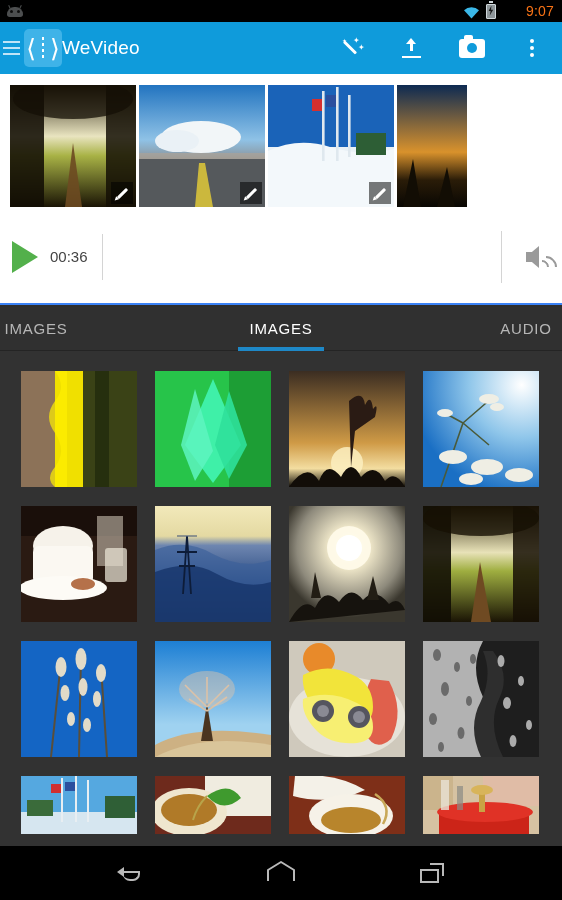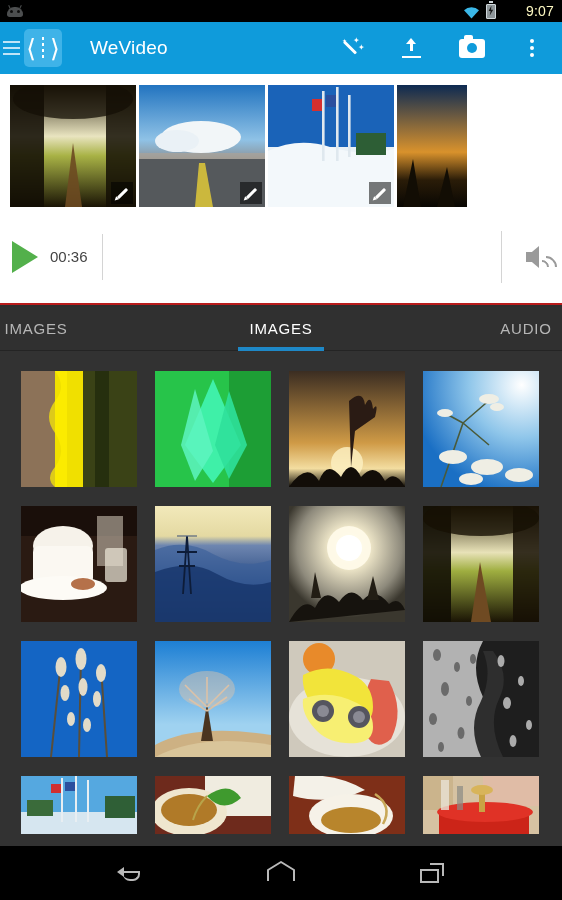--- a/index.html
+++ b/index.html
@@ -13,21 +13,21 @@
   #app { position: relative; width: 562px; height: 900px; }
 
   
   .statusbar {
     position: absolute; top: 0; left: 0; width: 562px; height: 22px;
     background: #000; display: flex; align-items: center;
   }
   .sb-left { display: flex; align-items: center; padding-left: 6px; gap: 4px; }
   .sb-right { margin-left: auto; display: flex; align-items: center;
               padding-right: 8px; gap: 6px; }
-  .sb-time { color: #fef9c3; font-size: 14px; letter-spacing: .2px; margin-left: 24px; }
+  .sb-time { color: #f97316; font-size: 14px; letter-spacing: .2px; margin-left: 24px; }
   .droid-icon { width: 18px; height: 13px; position: relative; opacity: .55; }
   .droid-icon .head {
     position: absolute; left: 1px; top: 2px; width: 16px; height: 10px;
     background: #8b8f90; border-radius: 8px 8px 3px 3px;
   }
   .droid-icon .eye {
     position: absolute; top: 5px; width: 3px; height: 3px;
     background: #1b1b1b; border-radius: 50%;
   }
   .droid-icon .eye.l { left: 4px; } .droid-icon .eye.r { left: 11px; }
@@ -64,21 +64,21 @@
     width: 38px; height: 38px; background: #3fb3e8; border-radius: 5px;
     margin-left: 2px; display: flex; align-items: center; justify-content: center;
     position: relative;
   }
   .logo-box .br { color: #fff; font-size: 25px; line-height: 1; font-weight: 400; }
   .logo-box .dots {
     position: absolute; left: 50%; top: 8px; transform: translateX(-50%);
     width: 2px; height: 22px;
     background: repeating-linear-gradient(#fff 0 3px, transparent 3px 6px);
   }
-  .app-title { color: #fff; font-size: 19px; margin-left: 28px; letter-spacing: .2px; }
+  .app-title { color: #fff; font-size: 19px; margin-left: 0; letter-spacing: .2px; }
   .ab-actions { margin-left: auto; display: flex; align-items: center; }
   .ab-btn {
     width: 60px; height: 52px; display: flex; align-items: center;
     justify-content: center; cursor: pointer;
   }
 
   
   .wand { width: 22px; height: 22px; position: relative; }
   .wand .stick {
     position: absolute; left: 3px; top: 3px; width: 17px; height: 3px;
@@ -137,21 +137,21 @@
   .pencil-badge .pn:after {
     content: ""; position: absolute; left: -4px; top: -1px;
     border-top: 2.5px solid transparent; border-bottom: 2.5px solid transparent;
     border-right: 4px solid #fff;
   }
 
   
   .playbar {
     position: absolute; top: 210px; left: 0; width: 562px; height: 95px;
     background: #fff; display: flex; align-items: center;
-    border-bottom: 2px solid #b91c1c;
+    border-bottom: 2px solid #3b82f6;
   }
   .play-tri {
     margin-left: 12px; width: 0; height: 0;
     border-left: 26px solid #53b04b;
     border-top: 16px solid transparent; border-bottom: 16px solid transparent;
     cursor: pointer;
   }
   .duration { margin-left: 12px; color: #444; font-size: 15px; }
   .vsep { width: 1px; height: 46px; background: #d4d4d4; margin-left: 14px; }
   .meta { margin-left: 12px; display: flex; flex-direction: column; gap: 7px; }

